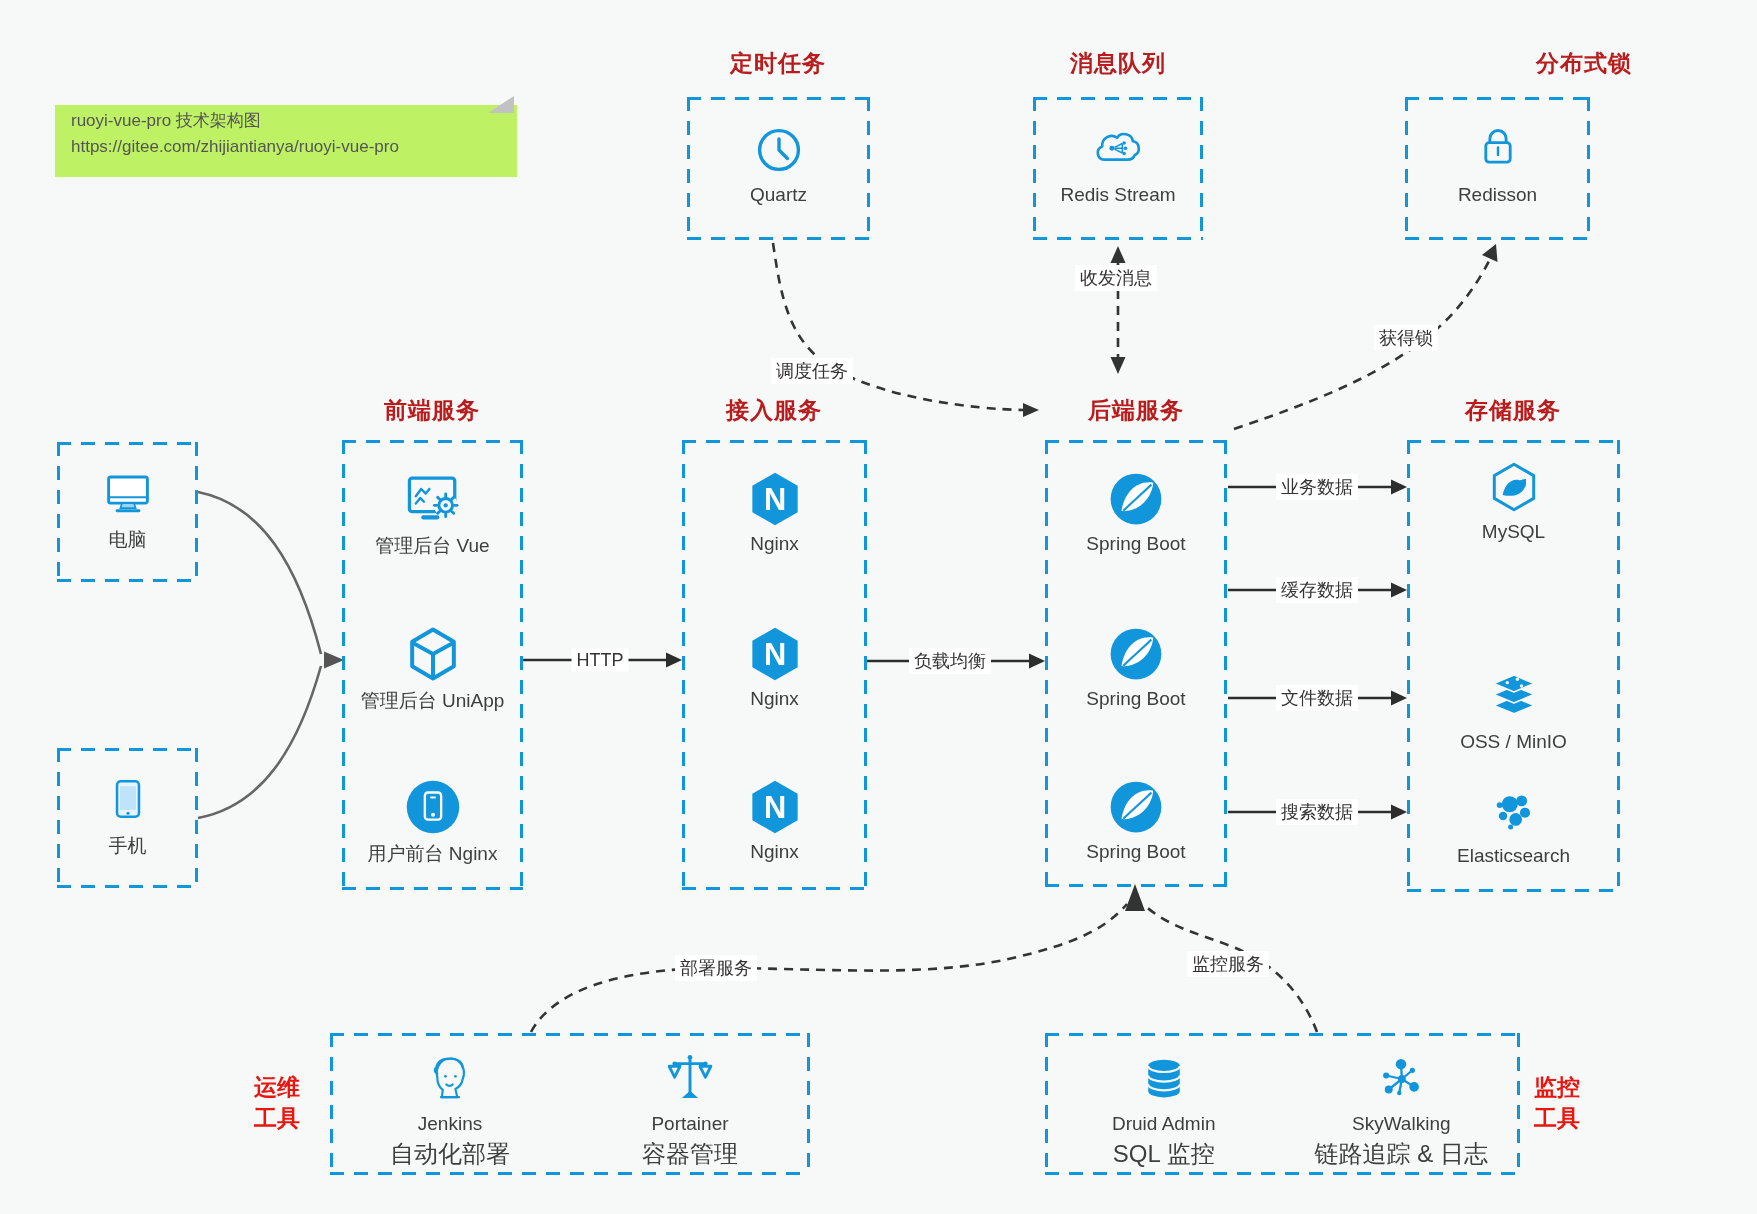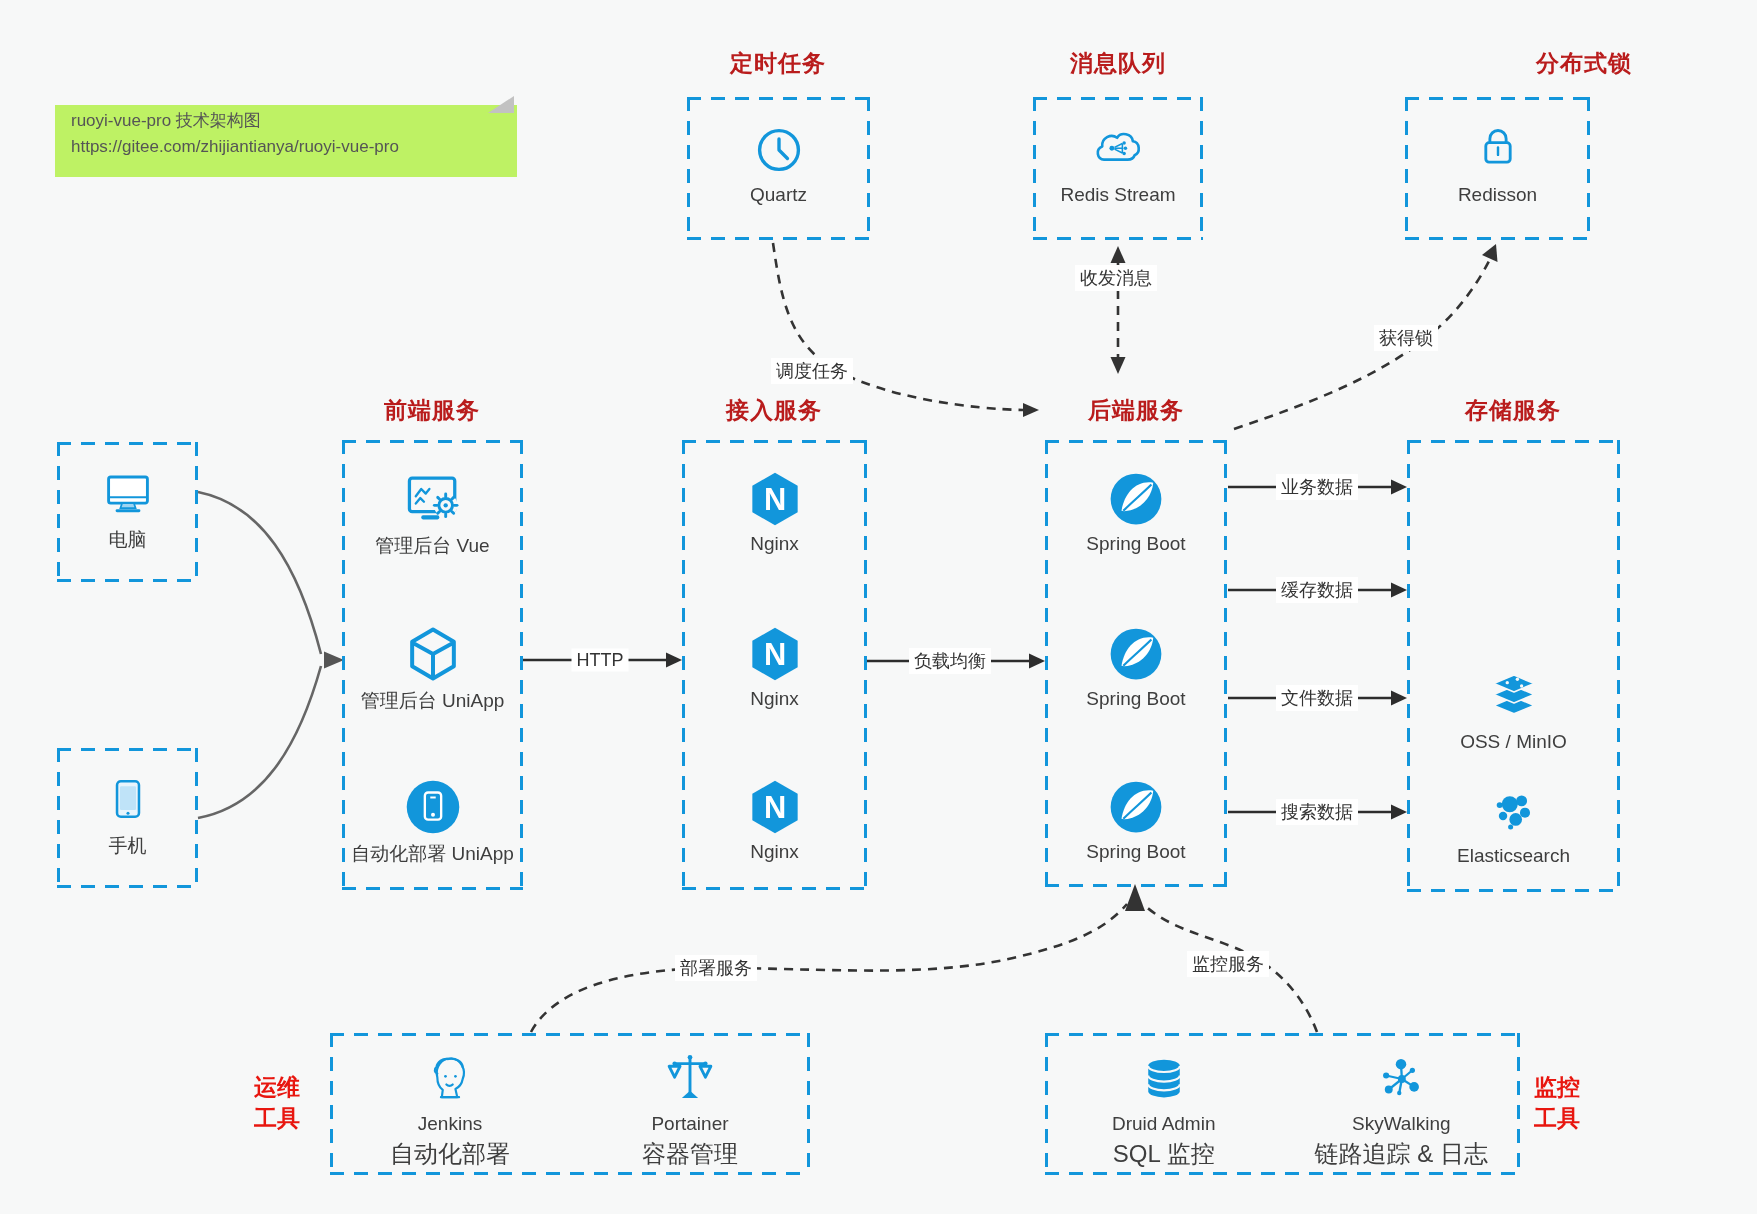--- a/index.html
+++ b/index.html
@@ -222,21 +222,21 @@
     </div>
     <div class="slot" style="top:338px;">
       <span class="ic">
         <svg width="58" height="58" viewBox="-32 -32 64 64">
           <circle r="29" fill="#1296db"></circle>
           <rect x="-9" y="-16" width="18" height="30" rx="3.5" fill="none" stroke="#fff" stroke-width="2.6"></rect>
           <line x1="-3" y1="-10.5" x2="3" y2="-10.5" stroke="#fff" stroke-width="2.2"></line>
           <circle cy="8.5" r="2.2" fill="#fff"></circle>
         </svg>
       </span>
-      <span class="lbl">自动化部署 UniApp</span>
+      <span class="lbl">用户前台 Nginx</span>
     </div>
   </div>
 
   <div class="dbox" style="left:682px;top:440px;width:185px;height:450px;">
     <div class="slot" style="top:30px;">
       <span class="ic">
         <svg width="58" height="58" viewBox="-32 -32 64 64">
           <path d="M0,-29 L25,-14.5 L25,14.5 L0,29 L-25,14.5 L-25,-14.5 Z" fill="#1296db"></path>
           <text y="12" text-anchor="middle" font-size="34" font-weight="bold" fill="#ffffff">N</text>
         </svg>
@@ -290,20 +290,29 @@
           <circle r="28" fill="#1296db"></circle>
           <path d="M-16,13 C-13,-6 0,-21 19,-18 C18,-4 7,12 -13,13.5 Z" fill="#fff"></path>
           <path d="M-14,13 C-4,3 8,-7 17,-16" stroke="#1296db" stroke-width="2.4" fill="none"></path>
         </svg>
       </span>
       <span class="lbl">Spring Boot</span>
     </div>
   </div>
 
   <div class="dbox" style="left:1407px;top:440px;width:213px;height:452px;">
+    <div class="slot" style="top:18px;">
+      <span class="ic">
+        <svg width="56" height="56" viewBox="-32 -32 64 64">
+          <path d="M0,-26 L22.5,-13 L22.5,13 L0,26 L-22.5,13 L-22.5,-13 Z" fill="none" stroke="#1296db" stroke-width="3.4" stroke-linejoin="round"></path>
+          <path d="M-13,9 C-11,-2 -3,-10 5,-8 C9,-7 11,-10 14,-9 C13,-6 15,-3 12,1 C8,9 -2,12 -13,9 Z" fill="#1296db"></path>
+        </svg>
+      </span>
+      <span class="lbl">MySQL</span>
+    </div>
     <div class="slot" style="top:228px;">
       <span class="ic">
         <svg width="54" height="54" viewBox="-32 -32 64 64">
           <g stroke="#f7f8f8" stroke-width="2" stroke-linejoin="round" fill="#1296db">
             <path d="M-24,10 L0,0 L24,10 L0,20 Z"></path>
             <path d="M-24,-3 L0,-13 L24,-3 L0,7 Z"></path>
             <path d="M-24,-16 L0,-26 L24,-16 L0,-6 Z"></path>
           </g>
           <g fill="#f7f8f8">
               <circle cx="-8" cy="-17" r="2"></circle>

